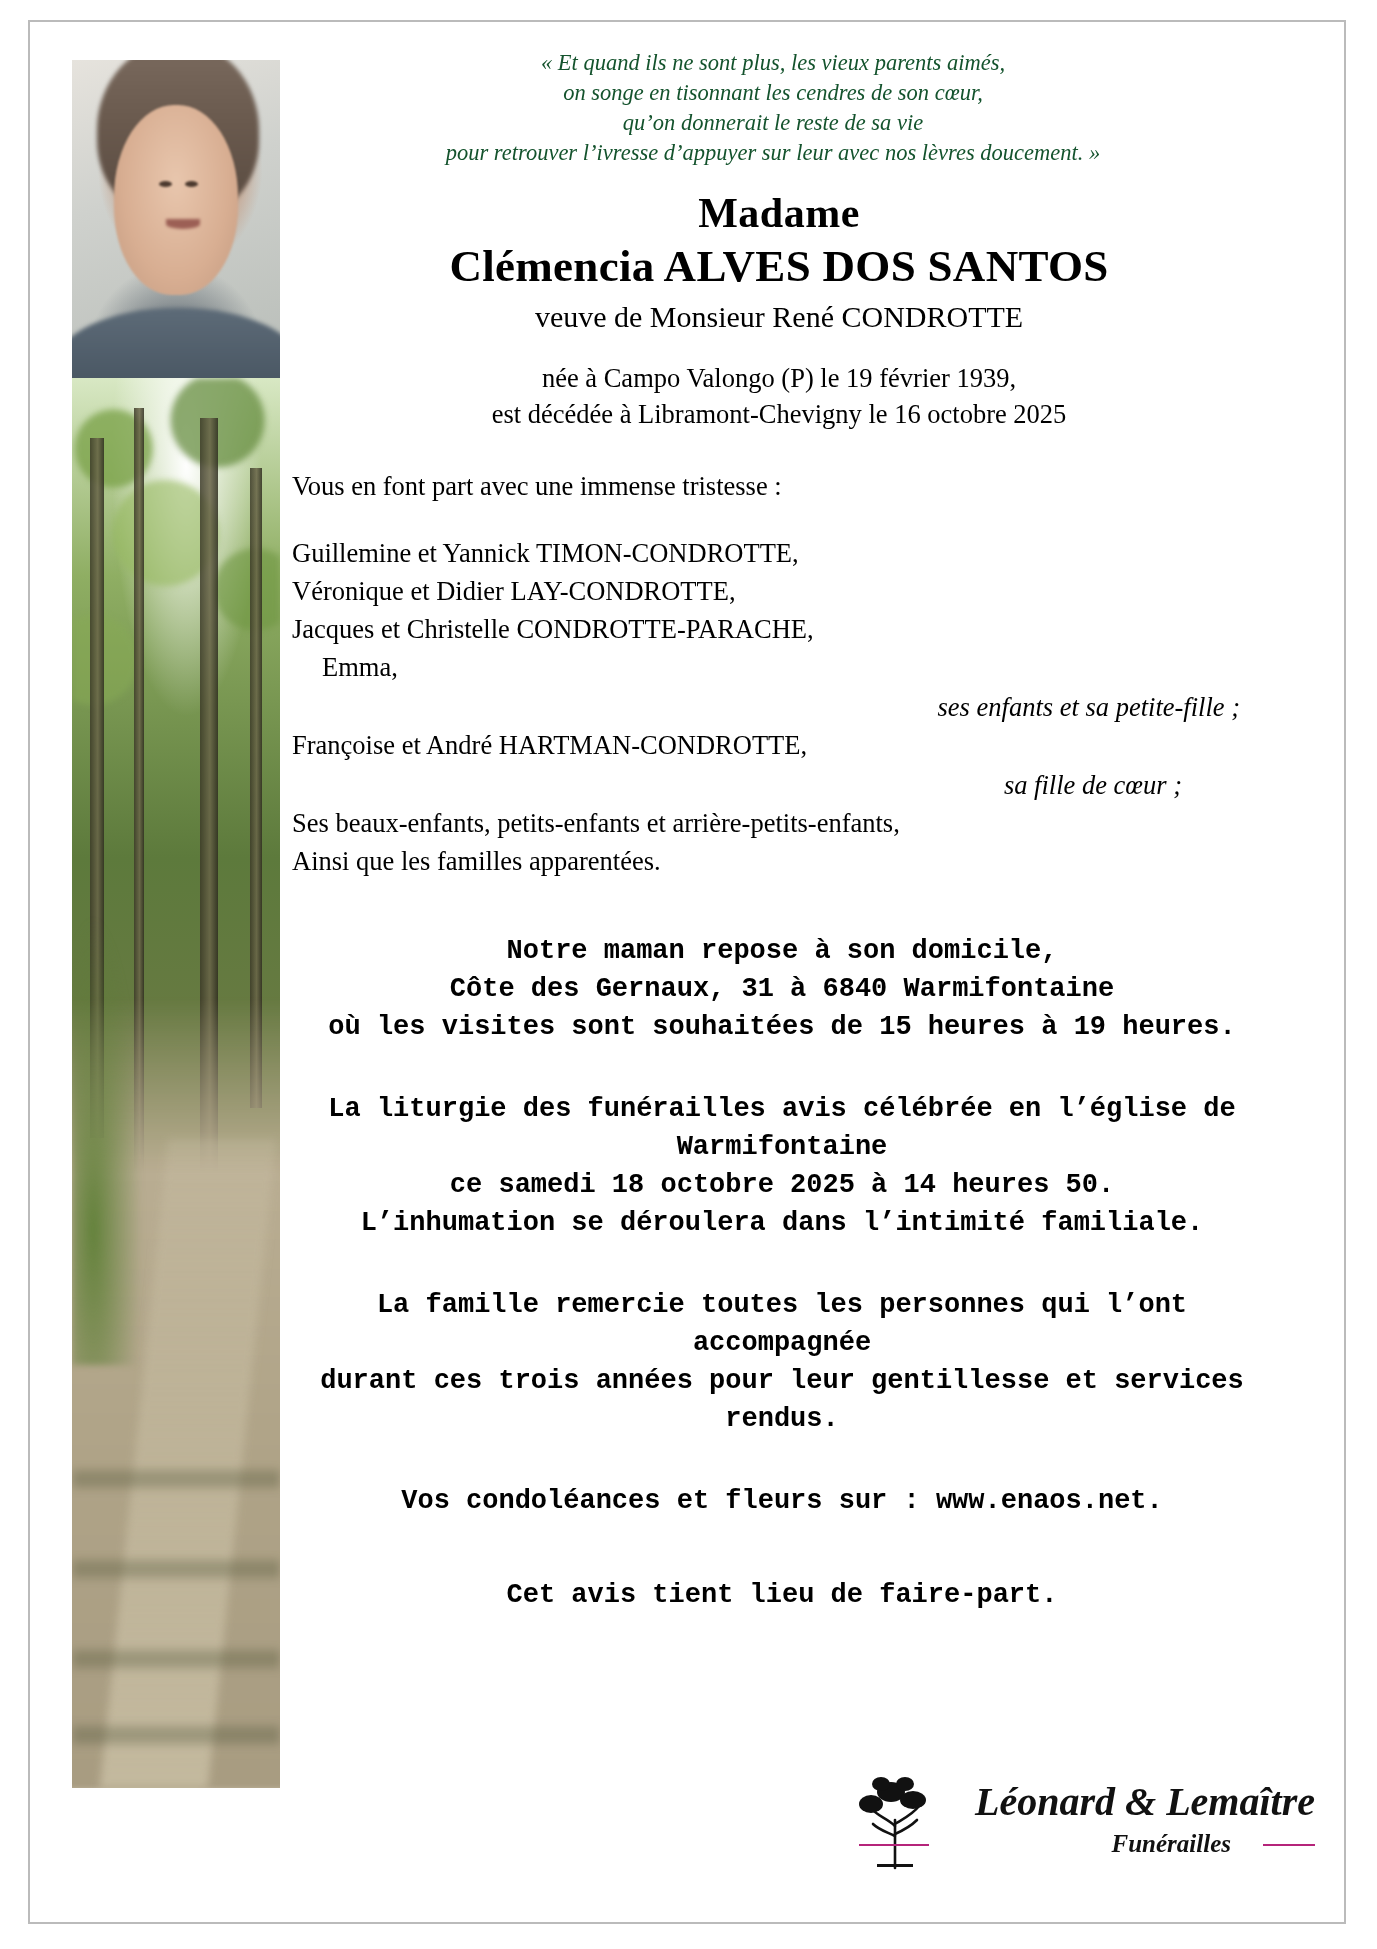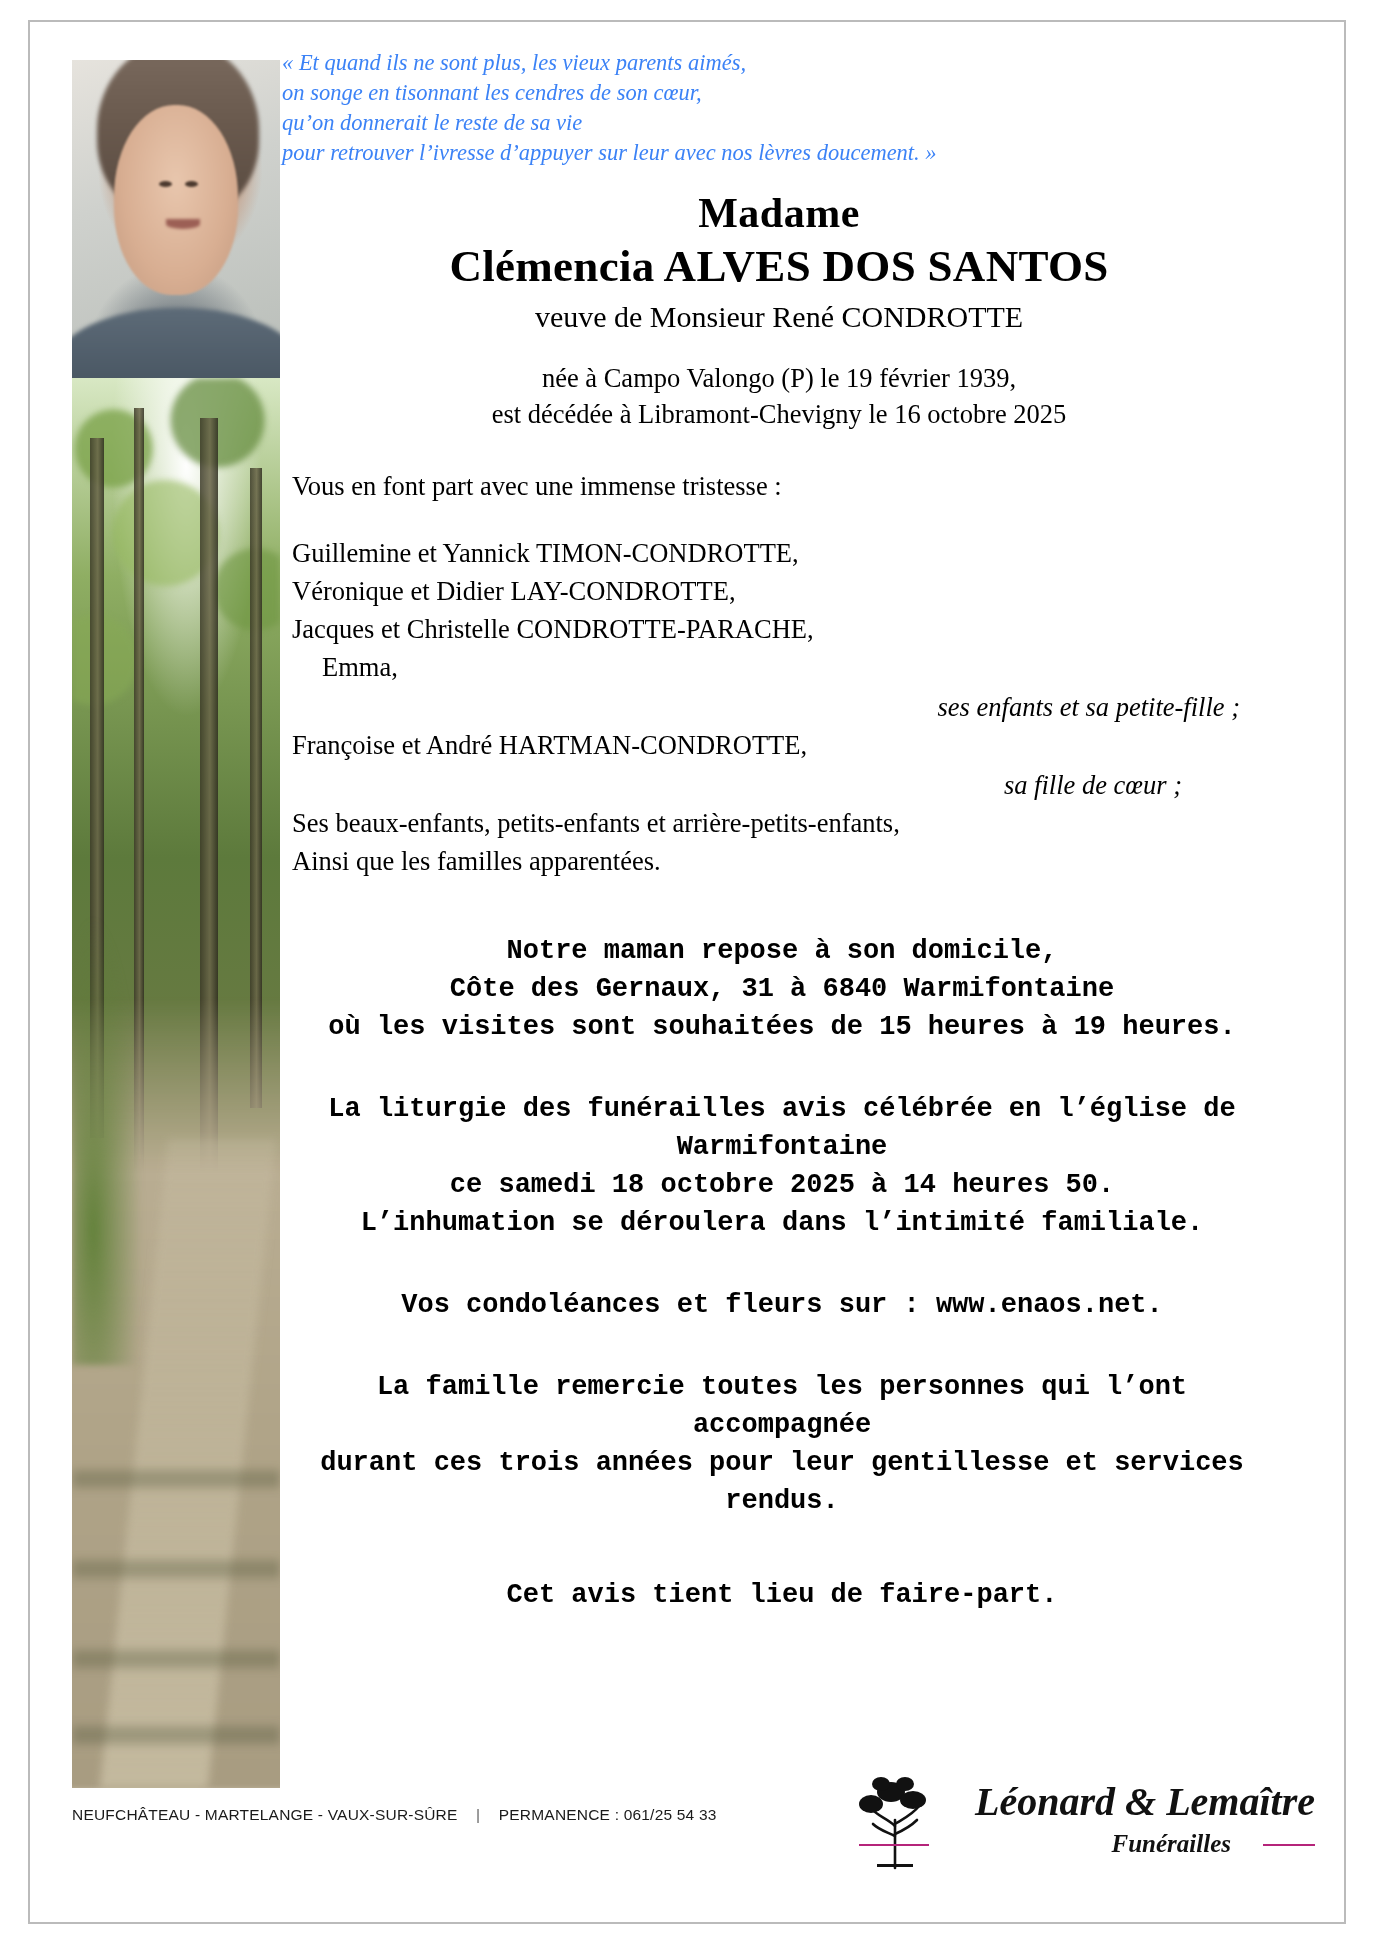--- a/index.html
+++ b/index.html
@@ -184,26 +184,26 @@
 
   
   .content {
     position: absolute;
     left: 282px;
     top: 48px;
     width: 1030px;
   }
 
   .poem {
-    text-align: left;
+    text-align: center;
     font-style: italic;
     font-size: 22.5px;
     line-height: 30px;
     padding-right: 48px;
-    color: #3b82f6;
+    color: #14532d;
   }
   .poem div { white-space: nowrap; }
 
   .name-block {
     text-align: center;
     padding-right: 36px;
     margin-top: 20px;
   }
   .madame {
     font-weight: bold;
@@ -416,35 +416,30 @@
       <div>où les visites sont souhaitées de 15 heures à 19 heures.</div>
     </div>
 
     <div class="block-center mt-2">
       <div>La liturgie des funérailles avis célébrée en l’église de Warmifontaine</div>
       <div>ce samedi 18 octobre 2025 à 14 heures 50.</div>
       <div>L’inhumation se déroulera dans l’intimité familiale.</div>
     </div>
 
 
-    <div class="block-center mt-5">Vos condoléances et fleurs sur : www.enaos.net.</div>
-
     <div class="block-center mt-4">
       <div>La famille remercie toutes les personnes qui l’ont accompagnée</div>
       <div>durant ces trois années pour leur gentillesse et services rendus.</div>
     </div>
 
+    <div class="block-center mt-5">Vos condoléances et fleurs sur : www.enaos.net.</div>
+
     <div class="block-center mt-6">Cet avis tient lieu de faire-part.</div>
   </div>
 
-  <div class="footer-left">
-    <span>NEUFCHÂTEAU - MARTELANGE - VAUX-SUR-SÛRE</span>
-    <span class="sep">|</span>
-    <span class="perm">PERMANENCE : 061/25 54 33</span>
-  </div>
 
   <div class="footer-right">
     <svg class="tree-icon" viewBox="0 0 96 110">
       <g fill="none" stroke="#111" stroke-width="2.6" stroke-linecap="round">
         <path d="M48 104 L48 56"></path>
         <path d="M48 62 C40 54 30 52 24 44"></path>
         <path d="M48 60 C58 54 66 50 72 42"></path>
         <path d="M48 72 C40 68 32 66 26 60"></path>
         <path d="M48 70 C57 66 64 62 70 56"></path>
       </g>

